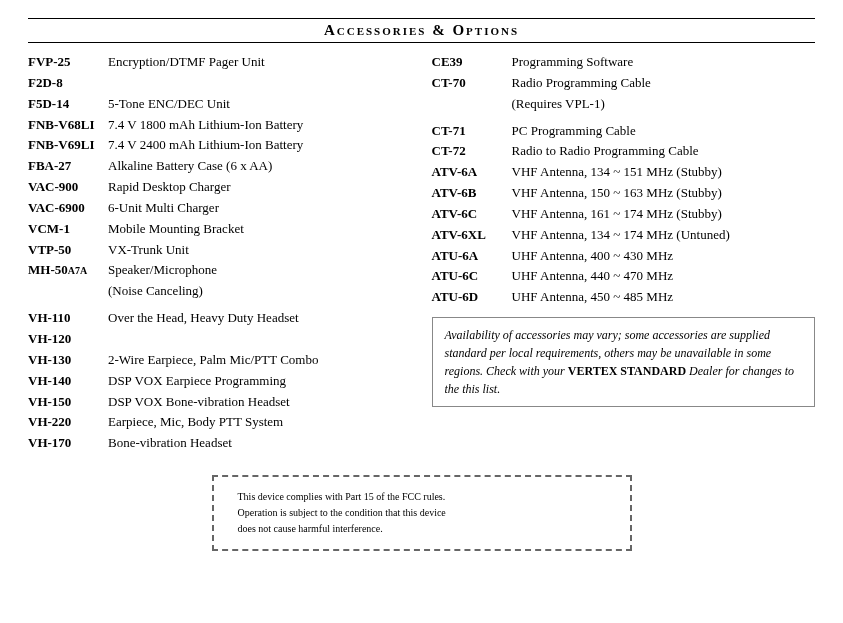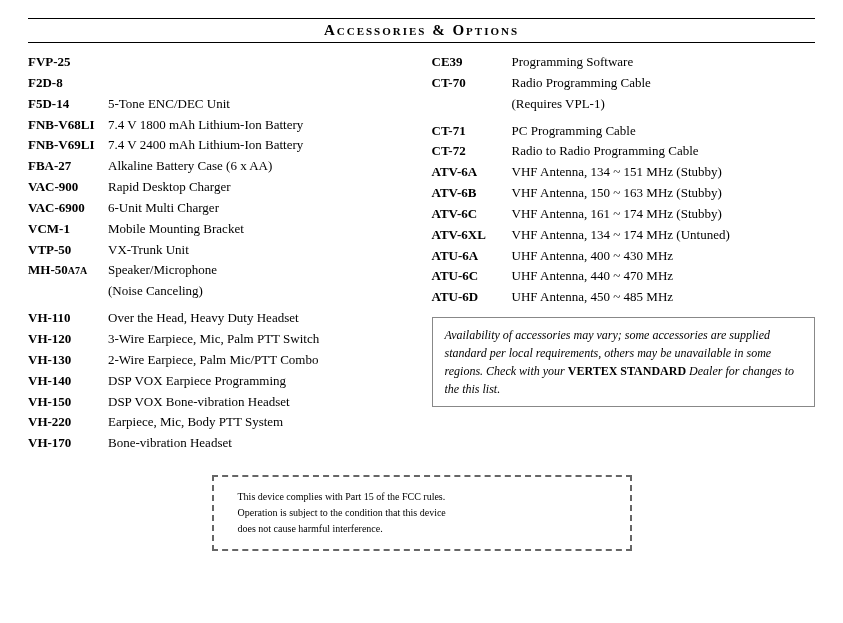--- a/index.html
+++ b/index.html
@@ -93,20 +93,21 @@
 <body>
 
 <div class="page">
   <div class="page-title">Accessories &amp; Options</div>
 
   <div class="main-content">
 
     <div class="left-col" id="left-col">
     <div class="item-row">
           <span class="item-code">FVP-25</span>
+          <span class="item-desc">Encryption/DTMF Pager Unit</span>
         </div>
         <div class="item-row">
           <span class="item-code">F2D-8</span>
         </div>
         <div class="item-row">
           <span class="item-code">F5D-14</span>
           <span class="item-desc">5-Tone ENC/DEC Unit</span>
         </div>
         <div class="item-row">
           <span class="item-code">FNB-V68LI</span>
@@ -141,21 +142,20 @@
           <span class="item-desc">Speaker/Microphone</span>
         </div>
         <div class="item-desc-indent">(Noise Canceling)</div>
         <div style="height: 6px;"></div>
         <div class="item-row">
           <span class="item-code">VH-110</span>
           <span class="item-desc">Over the Head, Heavy Duty Headset</span>
         </div>
         <div class="item-row">
           <span class="item-code">VH-120</span>
-          <span class="item-desc">3-Wire Earpiece, Mic, Palm PTT Switch</span>
         </div>
         <div class="item-row">
           <span class="item-code">VH-130</span>
           <span class="item-desc">2-Wire Earpiece, Palm Mic/PTT Combo</span>
         </div>
         <div class="item-row">
           <span class="item-code">VH-140</span>
           <span class="item-desc">DSP VOX Earpiece Programming</span>
         </div>
         <div class="item-row">

